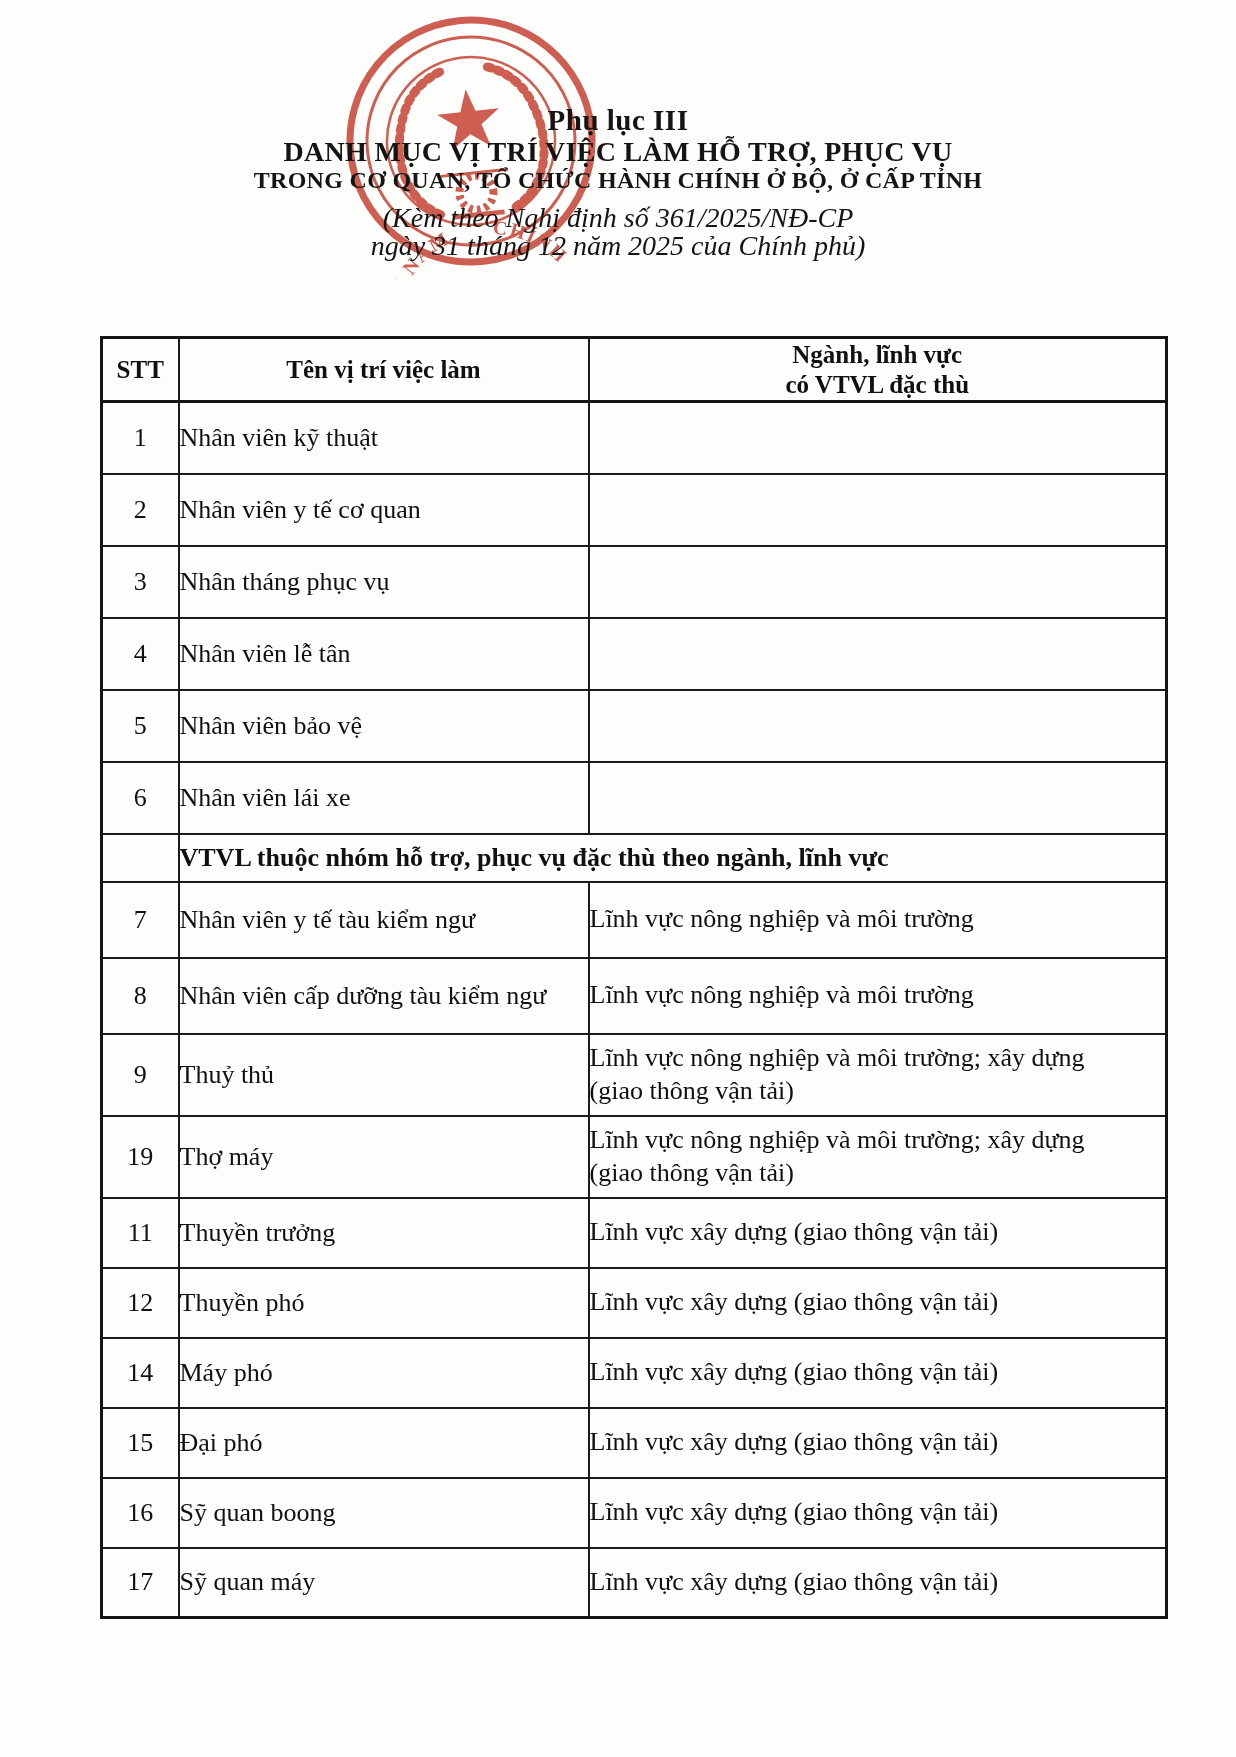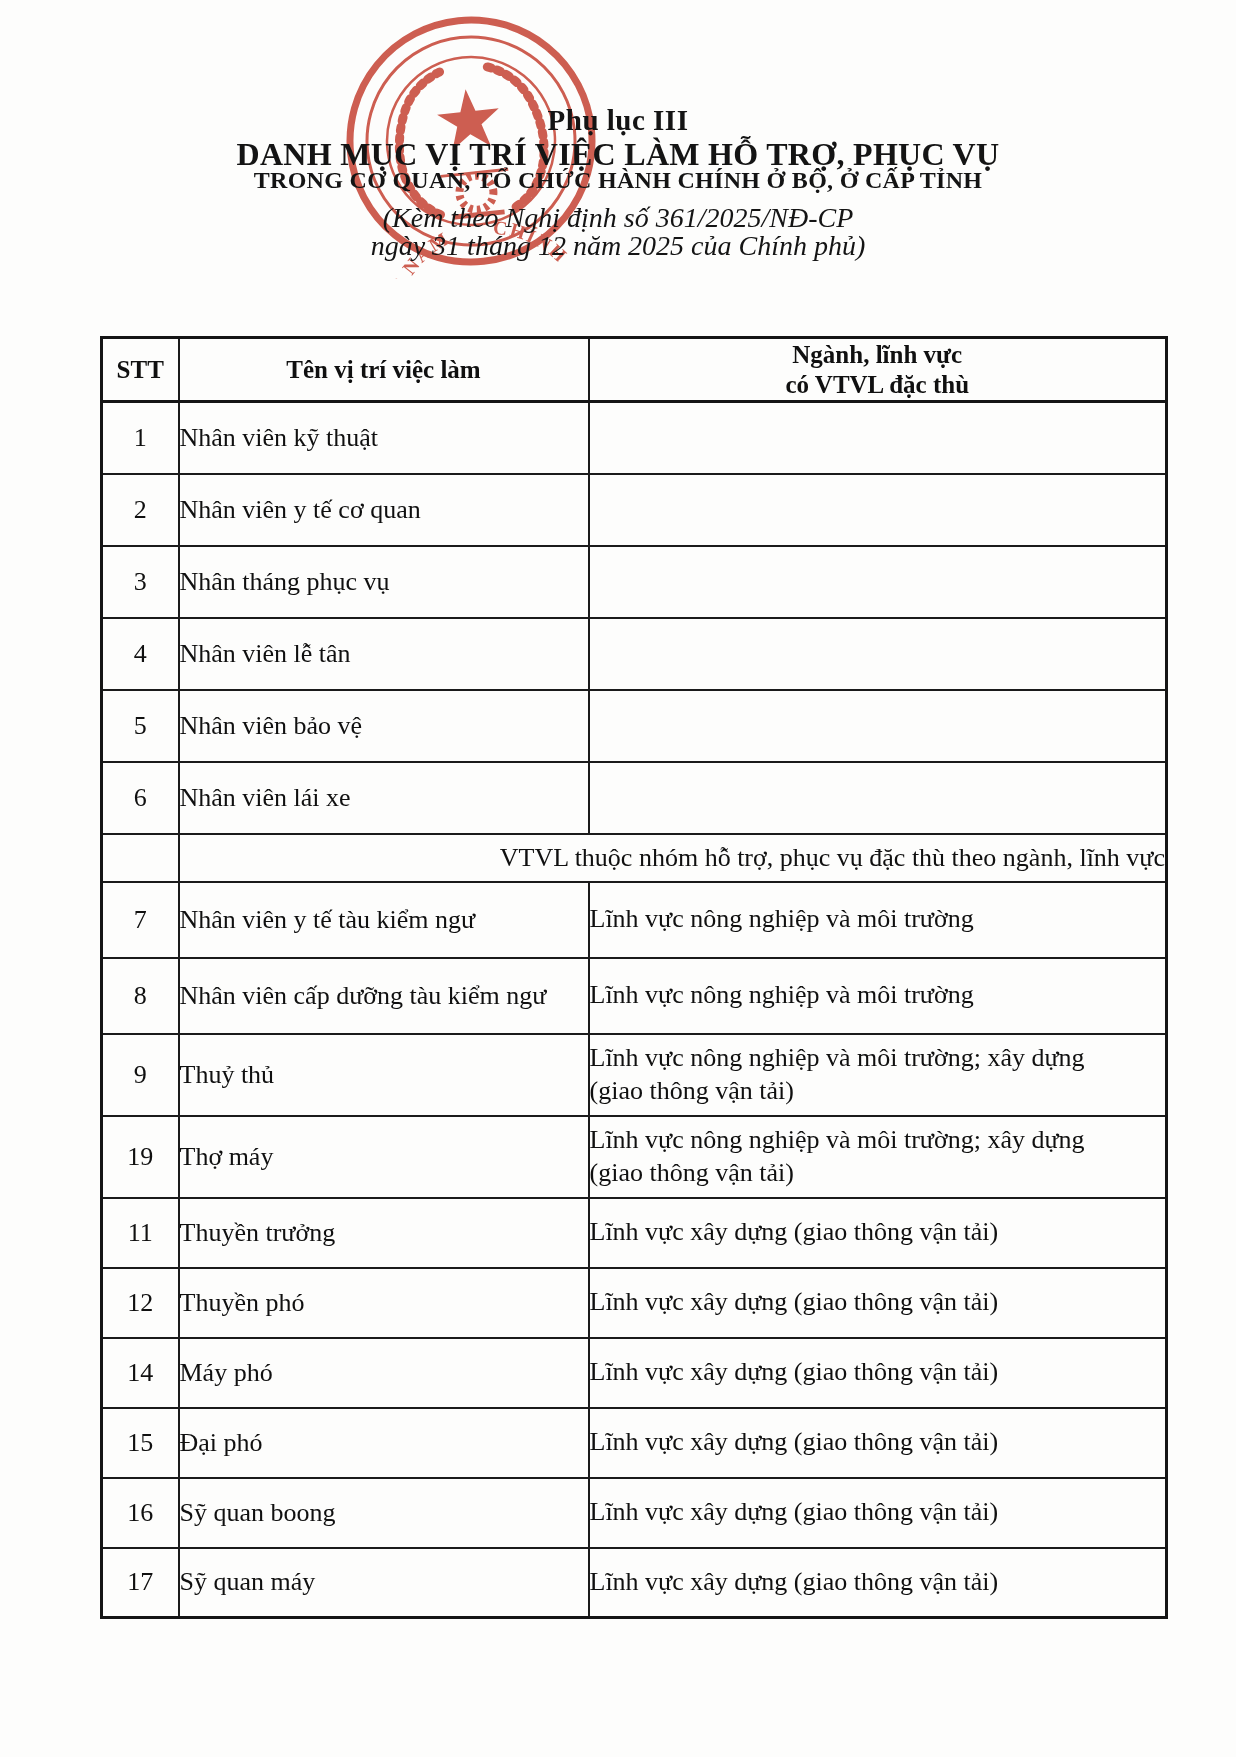--- a/index.html
+++ b/index.html
@@ -8,21 +8,21 @@
     width:1236px;height:1757px;
     margin:0 auto;
     background:#fdfdfc;
     overflow:hidden;
     font-family:"Liberation Serif","DejaVu Serif",serif;
     color:#141414;
   }
   
   .hline{position:absolute;left:0;width:1236px;text-align:center;white-space:nowrap;z-index:3;}
   .appendix{top:104px;font-size:29px;font-weight:bold;letter-spacing:.5px;}
-  .title1{top:136px;font-size:32px;font-weight:bold;letter-spacing:.3px;}
+  .title1{top:136px;font-size:28px;font-weight:bold;letter-spacing:.3px;}
   .title2{top:167px;font-size:24px;font-weight:bold;letter-spacing:.3px;}
   .sub1{top:202px;font-size:28px;font-style:italic;}
   .sub2{top:230px;font-size:28px;font-style:italic;}
   
   .seal{
     position:absolute;left:342px;top:12px;width:258px;height:258px;
     z-index:1;opacity:.88;transform:rotate(-6deg);
   }
   
   .tbl-wrap{position:absolute;left:100px;top:308px;z-index:2;margin-top:28px;}
@@ -41,21 +41,21 @@
   tr.r-head th{border-bottom:3px solid #151515;}
   tr.r-std{height:72px;}
   tr.r-sec{height:48px;}
   tr.r-med{height:76px;}
   tr.r-tall{height:82px;}
   tr.r-low{height:70px;}
   td.c-stt{text-align:center;}
   td.c-name{padding-left:12px;}
   td.c-field{padding-left:10px;white-space:pre-line;line-height:1.26;}
   td.c-sec{
-    text-align:right;font-weight:normal;font-size:26px;
+    text-align:left;font-weight:bold;font-size:26px;
   }
 </style>
 </head>
 <body>
 
 <div class="page">
 
   <svg class="seal" viewBox="-129 -129 258 258" aria-hidden="true">
     <g fill="none" stroke="#c7493a">
       <circle r="121" stroke-width="7"></circle>

